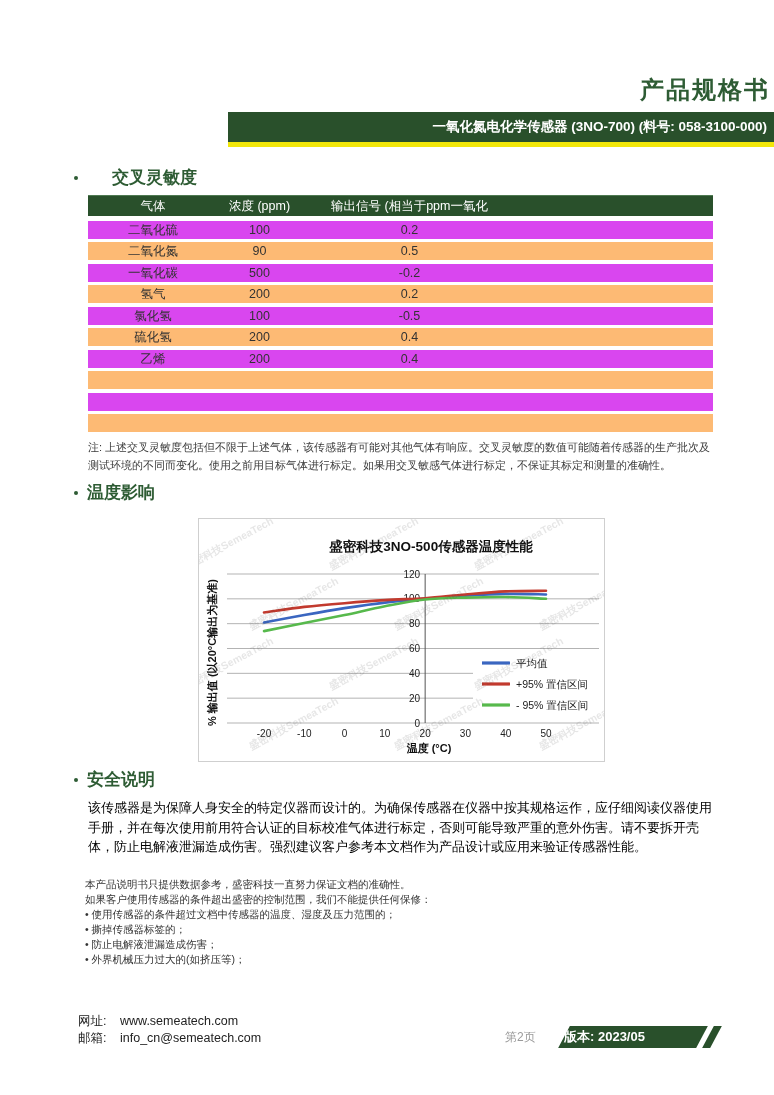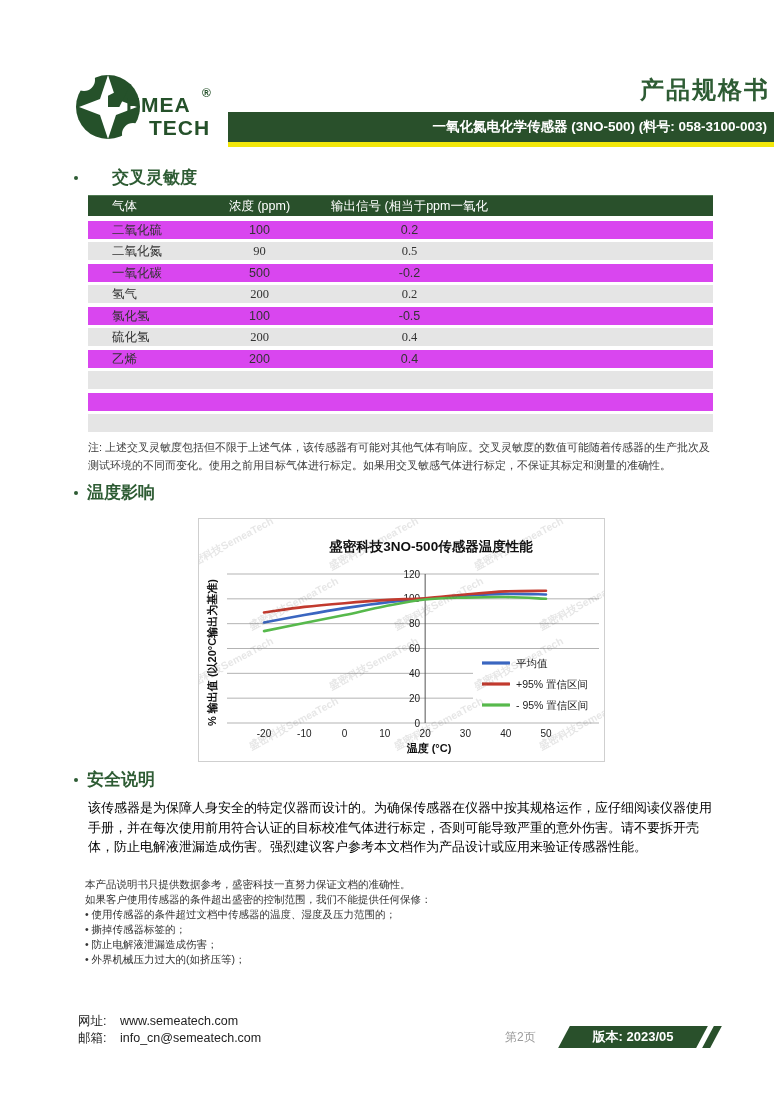--- a/index.html
+++ b/index.html
@@ -27,22 +27,22 @@
     display:flex; align-items:center; }
   .sec-dot { width:4px; height:4px; border-radius:50%; background:#2e5c34; margin-right:9px; }
 
   
   .cs-table { position:absolute; left:88px; top:195px; width:625px; display:flex;
     flex-direction:column; gap:3.5px; }
   .t-head { display:flex; background:#29502b; color:#fff; height:21px; line-height:21px;
     font-size:12.5px; border-top:1px solid #4f7a52; margin-bottom:1px; }
   .t-row { display:flex; height:18px; line-height:18px; font-size:12.5px; color:#333; }
   .t-row.alt-a { background:#d946ef; }
-  .t-row.alt-b { background:#e5e5e5;font-family:Liberation Serif, serif; }
-  .c1 { width:106px; padding-left:24px; text-align:left; }
+  .t-row.alt-b { background:#fdba74; }
+  .c1 { width:106px; padding-left:24px; text-align:center; }
   .c2 { width:131px; text-align:center; }
   .c3 { width:169px; text-align:center; }
   .c4 { flex:1; }
 
   .cs-note { position:absolute; left:88px; top:439px; width:630px; font-size:11px;
     line-height:1.6; color:#3a3a3a; }
 
   
   .chart-box { position:absolute; left:198px; top:518px; width:407px; height:244px;
     border:1px solid #cfcfcf; background:#fff; overflow:hidden; }
@@ -62,45 +62,31 @@
   
   .footer-left { position:absolute; left:78px; top:1013px; font-size:12.5px; color:#222; }
   .footer-left .row { display:flex; line-height:17px; }
   .footer-left .lab { width:42px; }
   .page-num { position:absolute; left:505px; top:1029px; font-size:12px; color:#9a9a9a; }
   .badge-wrap { position:absolute; left:556px; top:1026px; width:162px; height:22px; }
   .badge-main { position:absolute; left:8px; top:0; width:138px; height:22px;
     background:#29502b; transform:skewX(-28deg); }
   .badge-tail { position:absolute; left:152px; top:0; width:8px; height:22px;
     background:#29502b; transform:skewX(-28deg); }
-  .badge-text { position:absolute; left:8px; top:0; width:138px; text-align:center;
+  .badge-text { position:absolute; left:8px; top:0; width:138px; 
     line-height:22px; color:#fff; font-weight:bold; font-size:13px; }
 </style>
 </head>
 <body>
 
 <div id="page">
 
-  <div class="logo-wrap">
-    <svg class="logo-svg" width="66" height="70" viewBox="0 0 66 70">
-      <circle cx="32" cy="35" r="32" fill="#25512a"></circle>
-      <path d="M32 3 L40 27 L61 35 L40 43 L32 67 L24 43 L3 35 L24 27 Z" fill="#ffffff"></path>
-      <circle cx="8" cy="8" r="11" fill="#ffffff"></circle>
-      <circle cx="57" cy="62" r="11" fill="#ffffff"></circle>
-      <path d="M32 3 L40 27 L32 35 L24 27 Z" fill="#25512a" transform="rotate(45 32 35)"></path>
-    </svg>
-    <div class="brand-text">
-      <div class="brand-l1">EMEA</div>
-      <div class="brand-l2">TECH</div>
-    </div>
-    <div class="brand-reg">®</div>
-  </div>
 
   <div class="doc-title">产品规格书</div>
-  <div class="product-bar">一氧化氮电化学传感器 (3NO-500) (料号: 058-3100-003)</div>
+  <div class="product-bar">一氧化氮电化学传感器 (3NO-700) (料号: 058-3100-000)</div>
   <div class="yellow-line"></div>
 
   <div class="sec-head" style="top:166px;gap:25px;">
     <span class="sec-dot"></span>
     <span>交叉灵敏度</span>
   </div>
 
   <div class="cs-table" id="cs-table">
       <div class="t-head">
         <span class="c1">气体</span>

